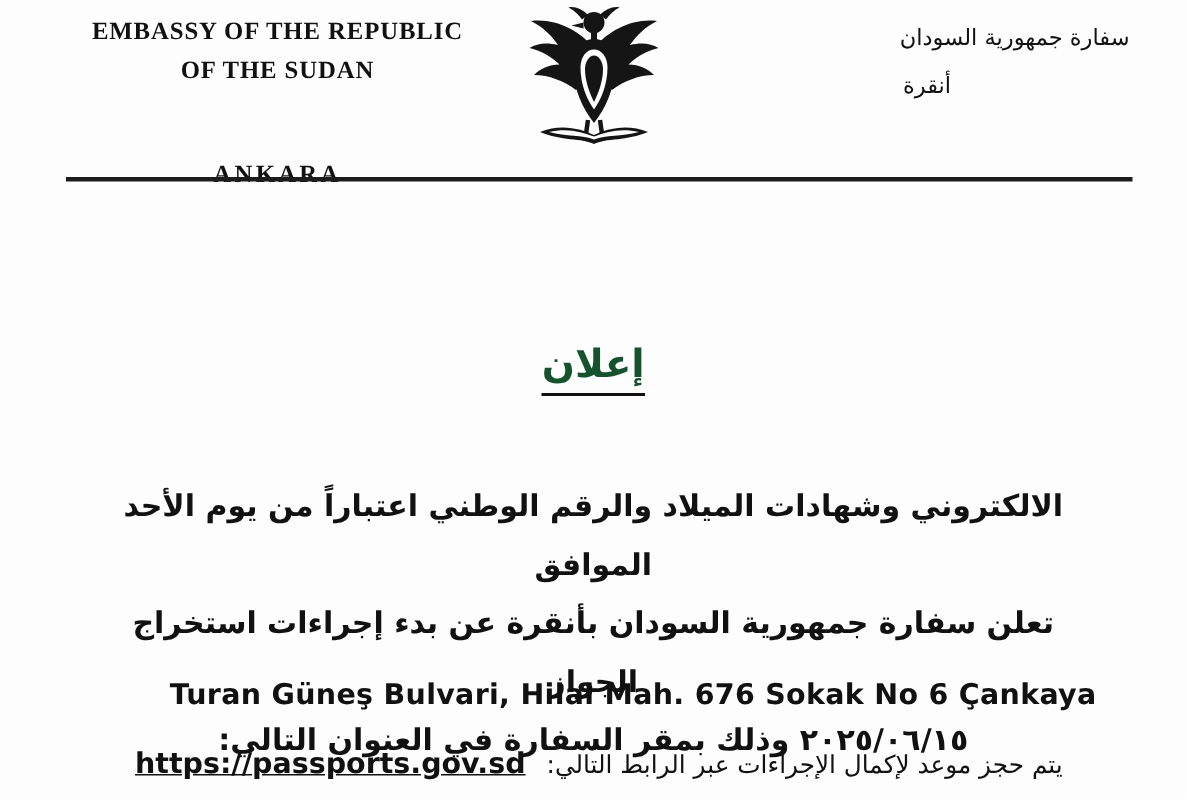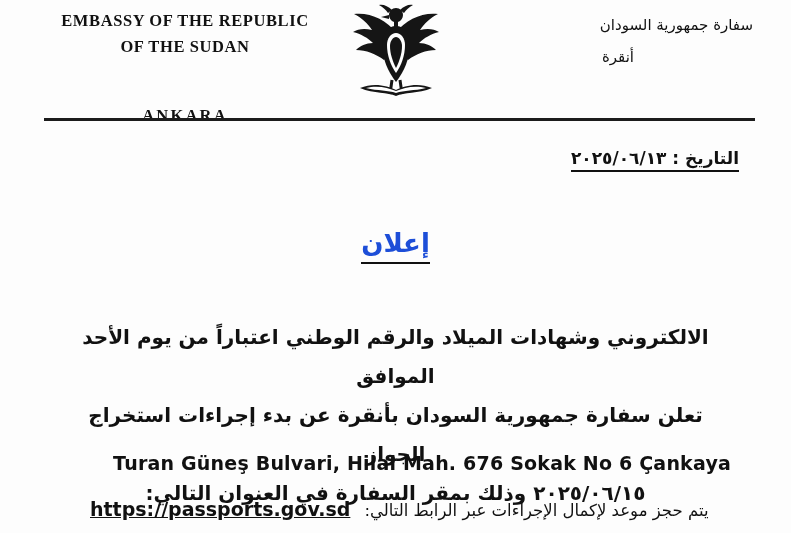--- a/index.html
+++ b/index.html
@@ -98,21 +98,21 @@
   .title {
     position: absolute;
     left: 0;
     right: 0;
     top: 228px;
     text-align: center;
     direction: rtl;
     font-family: "DejaVu Sans", sans-serif;
     font-size: 26px;
     font-weight: bold;
-    color: #1d4ed8;
+    color: #14532d;
     letter-spacing: 4px;
   }
   .title span {
     border-bottom: 2px solid #111;
     padding-bottom: 4px;
   }
 
   
   .body-ar {
     position: absolute;
@@ -211,21 +211,20 @@
     </div>
 
     <div class="lh-right">
       <span class="r1">سفارة جمهورية السودان</span>
       <span class="r2">أنقرة</span>
     </div>
 
     <div class="rule"></div>
   </div>
 
-  <div class="date-line">التاريخ : ٢٠٢٥/٠٦/١٣</div>
 
   <div class="title">
     <span>إعلان</span>
   </div>
 
   <div class="body-ar">
     <p>الالكتروني وشهادات الميلاد والرقم الوطني اعتباراً من يوم الأحد الموافق</p>
     <p>تعلن سفارة جمهورية السودان بأنقرة عن بدء إجراءات استخراج الجواز</p>
     <p>٢٠٢٥/٠٦/١٥ وذلك بمقر السفارة في العنوان التالي:</p>
   </div>

